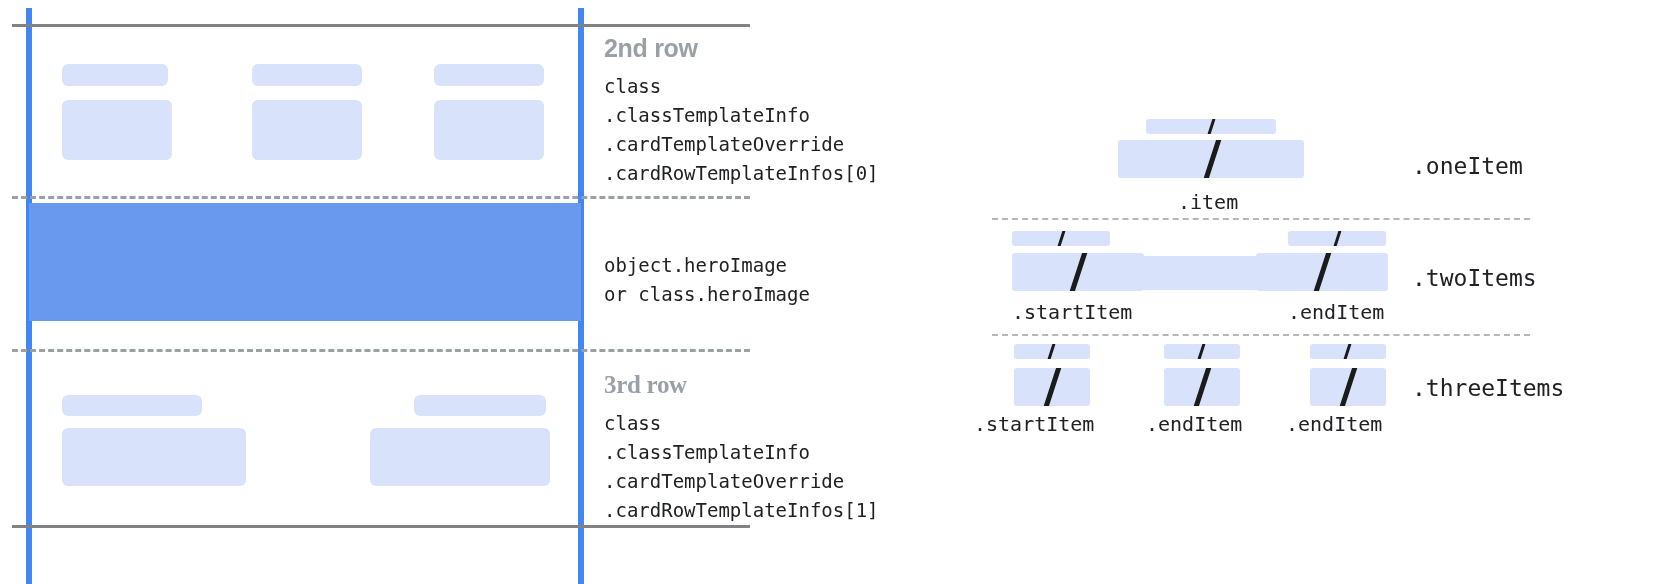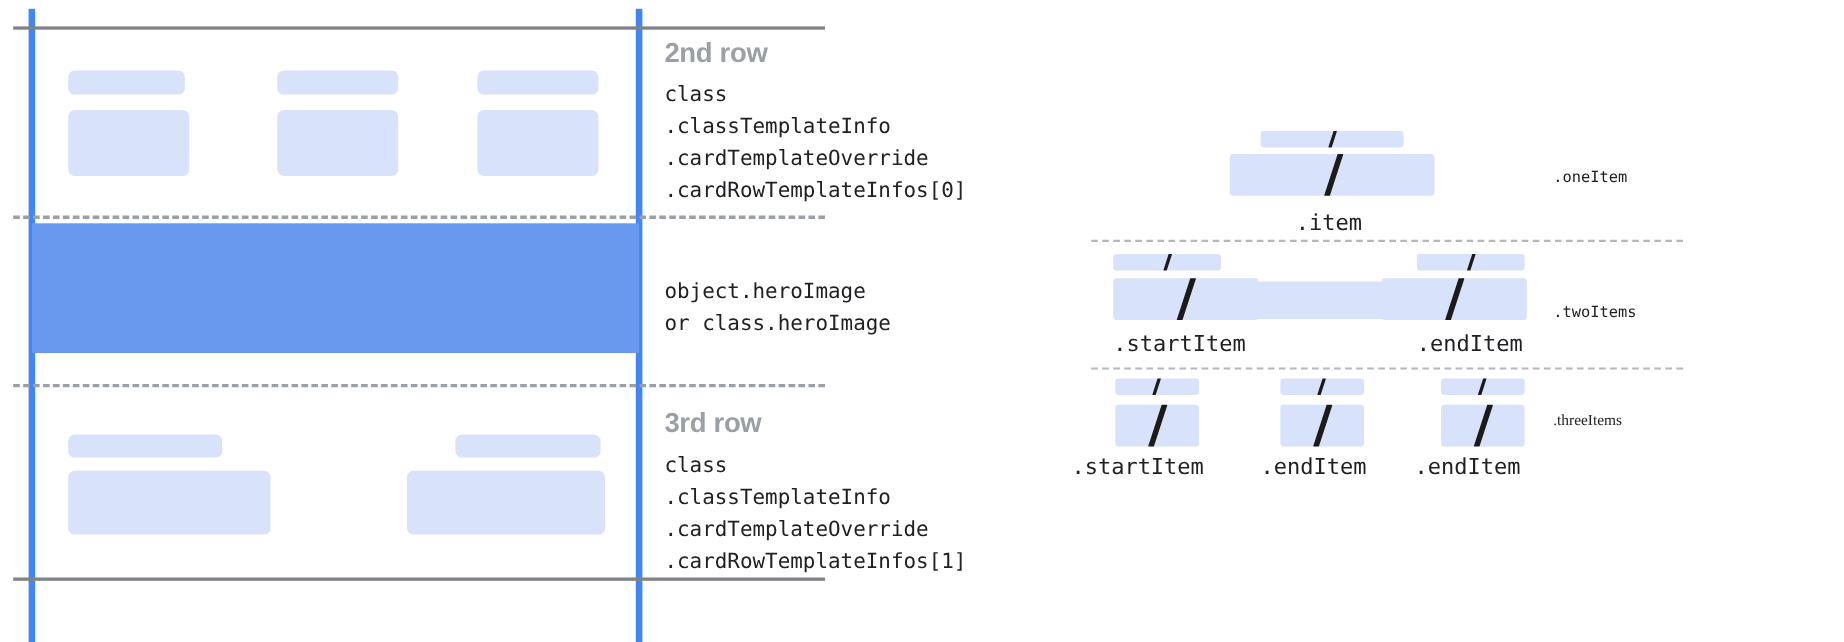--- a/index.html
+++ b/index.html
@@ -79,21 +79,21 @@
   .ilabel {
     position: absolute;
     font-family: "DejaVu Sans Mono", monospace;
     font-size: 20px;
     color: #202124;
     white-space: nowrap;
   }
   .ilabel-right {
     position: absolute;
     font-family: "DejaVu Sans Mono", monospace;
-    font-size: 14px;
+    font-size: 23px;
     color: #202124;
     white-space: nowrap;
   }
   .sep-dotted {
     position: absolute;
     height: 0;
     border-top: 2px dashed #b5b8bb;
   }
 </style>
 </head>
@@ -134,21 +134,21 @@
 
   <div class="row-title" style="left:604px; top:34px;">2nd row</div>
   <div class="mono-block" style="left:604px; top:72px;">class
 .classTemplateInfo
 .cardTemplateOverride
 .cardRowTemplateInfos[0]</div>
 
   <div class="mono-block" style="left:604px; top:251px;">object.heroImage
 or class.heroImage</div>
 
-  <div class="row-title" style="left:604px; top:371px;">3rd row</div>
+  <div class="row-title" style="left:604px; top:371px;font-family:Liberation Serif, serif;">3rd row</div>
   <div class="mono-block" style="left:604px; top:409px;">class
 .classTemplateInfo
 .cardTemplateOverride
 .cardRowTemplateInfos[1]</div>
 
   <div>
 
     <div>
       <div class="ibox" style="left:1146px; top:119px; width:130px; height:15px;">
         <div class="slash" style="left:64px; top:-1px; width:3px; height:17px;"></div>
@@ -173,21 +173,21 @@
       <div class="ilabel" style="left:1012px; top:300px;">.startItem</div>
 
       <div class="ibox" style="left:1288px; top:231px; width:98px; height:15px;">
         <div class="slash" style="left:48px; top:-1px; width:3px; height:17px;"></div>
       </div>
       <div class="ibox" style="left:1256px; top:253px; width:132px; height:38px;">
         <div class="slash" style="left:64px; top:-2px; width:5px; height:42px;"></div>
       </div>
       <div class="ilabel" style="left:1288px; top:300px;">.endItem</div>
 
-      <div class="ilabel-right" style="left:1412px; top:276px;">.twoItems</div>
+      <div class="ilabel-right" style="left:1412px; top:265px;">.twoItems</div>
     </div>
 
     <div class="sep-dotted" style="left:992px; top:334px; width:538px;"></div>
 
     <div>
       <div class="ibox" style="left:1014px; top:344px; width:76px; height:15px;">
         <div class="slash" style="left:36px; top:-1px; width:3px; height:17px;"></div>
       </div>
       <div class="ibox" style="left:1014px; top:368px; width:76px; height:38px;">
         <div class="slash" style="left:36px; top:-2px; width:5px; height:42px;"></div>
@@ -203,17 +203,17 @@
       <div class="ilabel" style="left:1146px; top:412px;">.endItem</div>
 
       <div class="ibox" style="left:1310px; top:344px; width:76px; height:15px;">
         <div class="slash" style="left:36px; top:-1px; width:3px; height:17px;"></div>
       </div>
       <div class="ibox" style="left:1310px; top:368px; width:76px; height:38px;">
         <div class="slash" style="left:36px; top:-2px; width:5px; height:42px;"></div>
       </div>
       <div class="ilabel" style="left:1286px; top:412px;">.endItem</div>
 
-      <div class="ilabel-right" style="left:1412px; top:375px;font-family:Liberation Serif, serif;">.threeItems</div>
+      <div class="ilabel-right" style="left:1412px; top:375px;">.threeItems</div>
     </div>
   </div>
 
 </div>
 
 </body></html>

